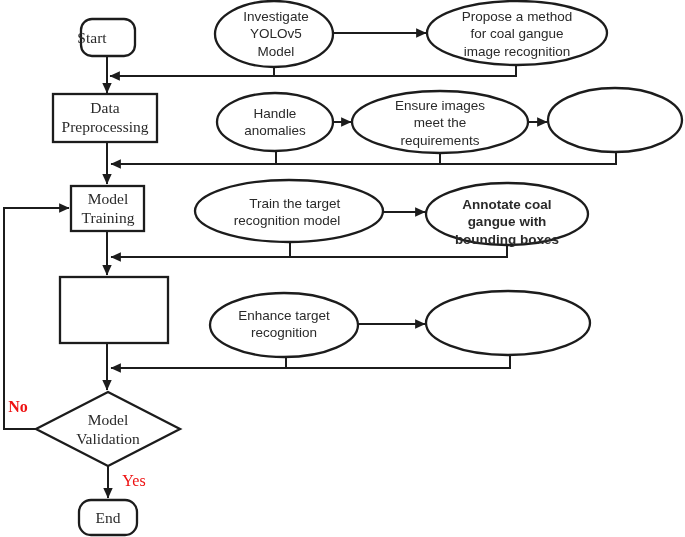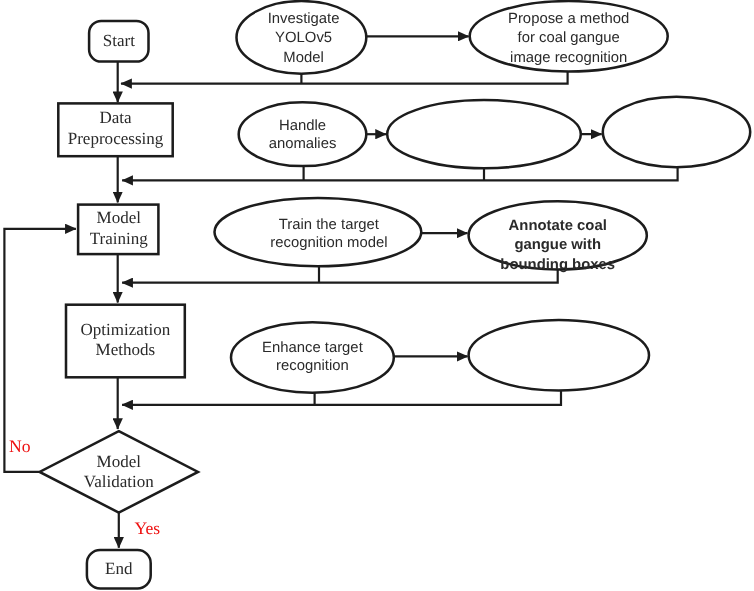--- a/index.html
+++ b/index.html
@@ -84,41 +84,42 @@
       <ellipse class="shape" cx="289" cy="211" rx="94" ry="31"></ellipse>
       <ellipse class="shape" cx="507" cy="214" rx="81" ry="31"></ellipse>
       <rect class="shape" x="60" y="277" width="108" height="66"></rect>
       <ellipse class="shape" cx="284" cy="325" rx="74" ry="32"></ellipse>
       <ellipse class="shape" cx="508" cy="323" rx="82" ry="32"></ellipse>
       <polygon class="shape" points="108,392 180,429 108,466 36,429"></polygon>
       <rect class="shape" x="79" y="500" width="58" height="35" rx="12"></rect>
     </g>
   </svg>
 
-  <div class="lbl serif" style="left:108px; top:38px;font-family:Liberation Serif, serif;">Start</div>
+  <div class="lbl serif" style="left:92px; top:38px;font-family:Liberation Serif, serif;">Start</div>
   <div class="lbl sans" style="left:276px; top:34px;">Investigate
 YOLOv5
 Model</div>
   <div class="lbl sans" style="left:517px; top:34px;">Propose a method
 for coal gangue
 image recognition</div>
   <div class="lbl serif" style="left:105px; top:118px;">Data
 Preprocessing</div>
   <div class="lbl sans" style="left:275px; top:122px;">Handle
 anomalies</div>
+  <div class="lbl sans" style="left:440px; top:123px;">Ensure images
+meet the
+requirements</div>
   <div class="lbl serif" style="left:108px; top:209px;">Model
 Training</div>
-  <div class="lbl sans" style="left:299px; top:212px;">Train the target
+  <div class="lbl sans" style="left:287px; top:212px;text-align:right;">Train the target
 recognition model</div>
   <div class="lbl sans" style="left:507px; top:222px;font-weight:bold;">Annotate coal
 gangue with
 bounding boxes</div>
-  <div class="lbl serif" style="left:114px; top:310px;">Optimization
-Methods</div>
   <div class="lbl sans" style="left:284px; top:324px;">Enhance target
 recognition</div>
   <div class="lbl serif" style="left:108px; top:430px;">Model
 Validation</div>
   <div class="lbl serif" style="left:108px; top:518px;text-align:right;">End</div>
 
-  <div class="lbl branch" style="left:18px; top:407px;">No</div>
+  <div class="lbl branch" style="left:18px; top:407px;font-weight:bold;">No</div>
   <div class="lbl branch" style="left:134px; top:481px;">Yes</div>
 </div>
 
 </body></html>

